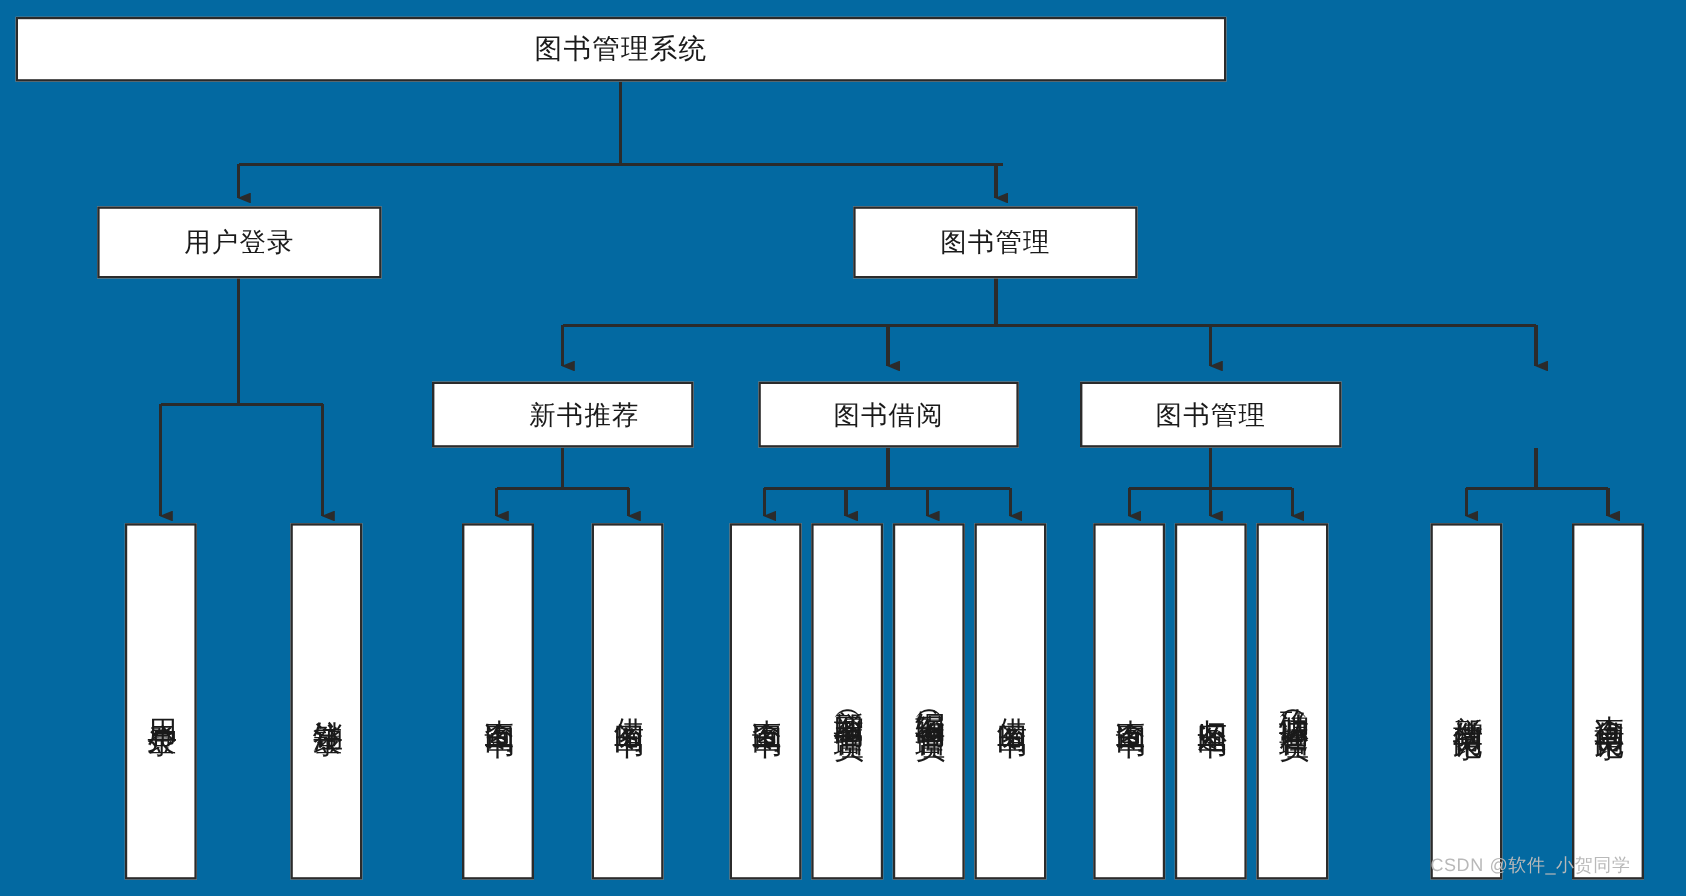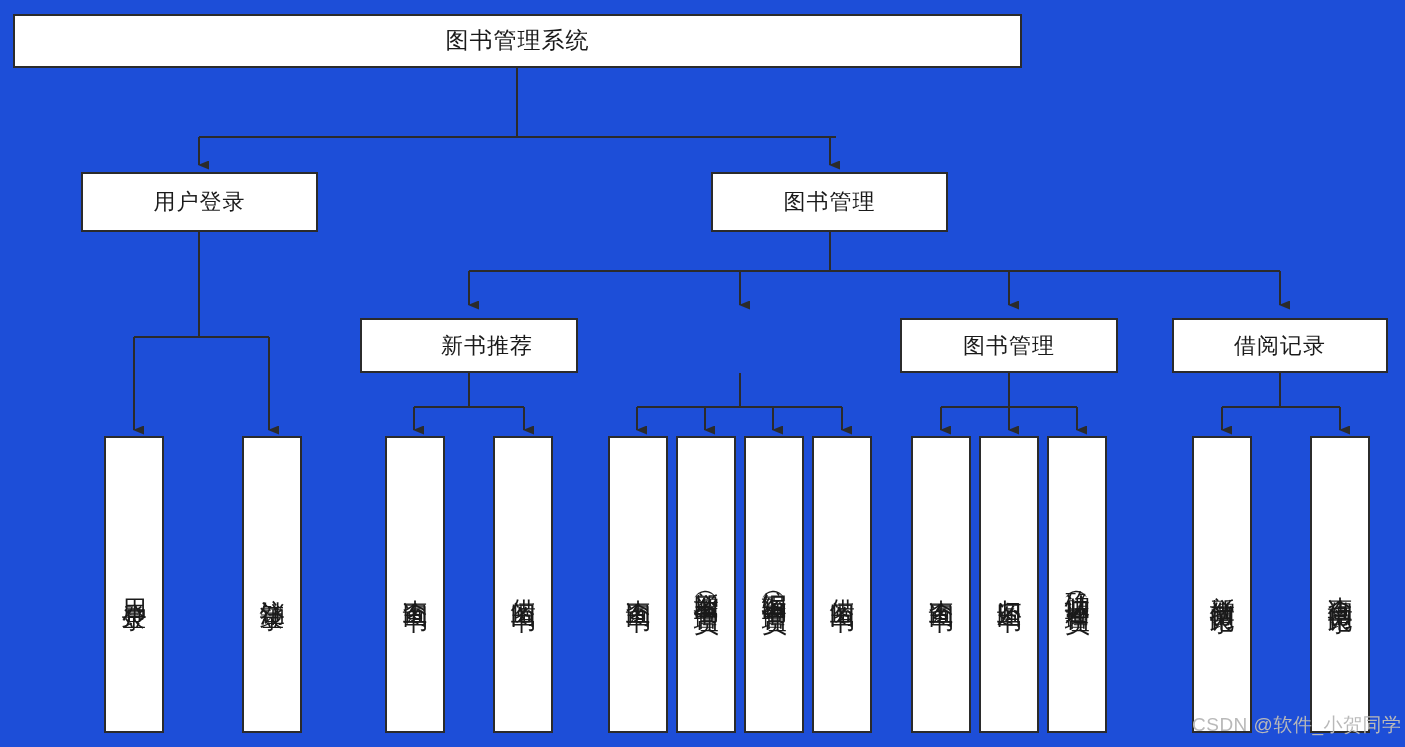--- a/index.html
+++ b/index.html
@@ -7,21 +7,21 @@
     padding: 0;
     background: #ffffff;
   }
   body {
     font-family: "Liberation Sans", "DejaVu Sans", sans-serif;
   }
   #canvas {
     position: relative;
     width: 1405px;
     height: 747px;
-    background: #1d4ed8;
+    background: #0369a1;
     overflow: hidden;
   }
   svg.wires {
     position: absolute;
     left: 0;
     top: 0;
     width: 1405px;
     height: 747px;
   }
   .node {
@@ -56,21 +56,21 @@
     writing-mode: vertical-rl;
     text-orientation: upright;
     font-size: 25px;
     letter-spacing: 3px;
     line-height: 1.1;
     white-space: pre;
   }
   .watermark {
     position: absolute;
     color: #b9b9b9;
-    font-size: 19px;
+    font-size: 15px;
     letter-spacing: 0.5px;
     white-space: nowrap;
     pointer-events: none;
   }
 </style>
 </head>
 <body>
 
 <div id="canvas">
 
@@ -133,25 +133,25 @@
   <div class="node h" style="left:81px; top:172px; width:237px; height:60px;">
     <span class="label">用户登录</span>
   </div>
   <div class="node h" style="left:711px; top:172px; width:237px; height:60px;">
     <span class="label">图书管理</span>
   </div>
 
   <div class="node h" style="left:360px; top:318px; width:218px; height:55px;padding-left:36px;">
     <span class="label">新书推荐</span>
   </div>
+  <div class="node h" style="left:632px; top:318px; width:217px; height:55px;">
+    <span class="label">图书借阅</span>
+  </div>
   <div class="node h" style="left:900px; top:318px; width:218px; height:55px;">
     <span class="label">图书管理</span>
-  </div>
-  <div class="node h" style="left:1172px; top:318px; width:216px; height:55px;">
-    <span class="label">借阅记录</span>
   </div>
 
   <div class="node v" style="left:104px; top:436px; width:60px; height:297px;">
     <span class="label">用户登录</span>
   </div>
   <div class="node v" style="left:242px; top:436px; width:60px; height:297px;">
     <span class="label">注销登录</span>
   </div>
 
   <div class="node v" style="left:385px; top:436px; width:60px; height:297px;">

